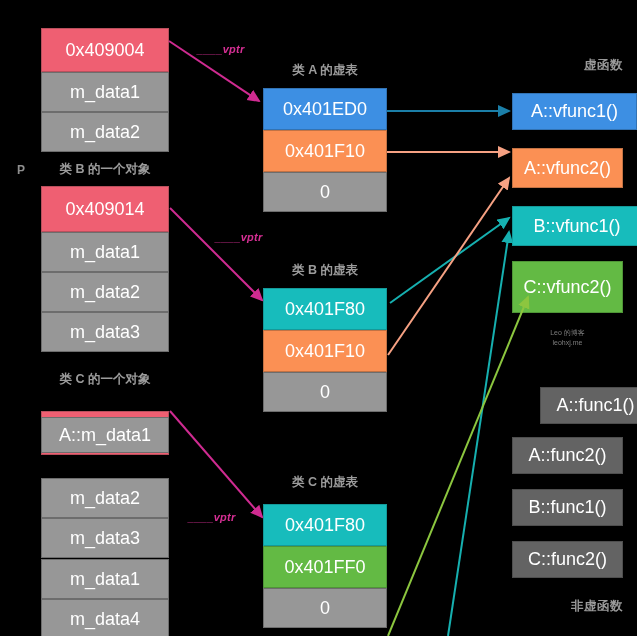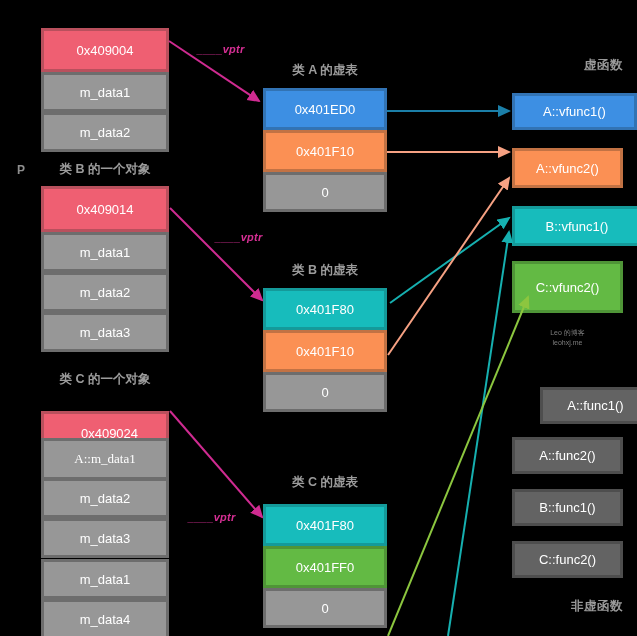--- a/index.html
+++ b/index.html
@@ -45,23 +45,23 @@
     color: #8e8e8e;
     font-size: 12px;
     font-weight: bold;
   }
 
   .cell {
     position: absolute;
     display: flex;
     align-items: center;
     justify-content: center;
-    font-size: 13px;
+    font-size: 18px;
     color: #ffffff;
-    border: 3px solid #ffffff;
+    border: 1px solid #ffffff;
     overflow: hidden;
     white-space: nowrap;
   }
   .c-pink   { background: #ef5f72; border-color: #b9505d; }
   .c-gray   { background: #979797; border-color: #6d6d6d; }
   .c-blue   { background: #3d8fe3; border-color: #3273b4; }
   .c-orange { background: #fb9054; border-color: #c27244; }
   .c-teal   { background: #17bcbc; border-color: #149a9a; }
   .c-green  { background: #63ba44; border-color: #4f9537; }
   .c-dkgray { background: #636363; border-color: #4e4e4e; }
@@ -132,21 +132,21 @@
   <div class="cell c-gray" style="left:41px; top:112px; width:128px; height:40px;">m_data2</div>
 
   <div class="grp-title" style="left:41px; top:161px; width:128px;">类 B 的一个对象</div>
   <div class="cell c-pink" style="left:41px; top:186px; width:128px; height:46px;">0x409014</div>
   <div class="cell c-gray" style="left:41px; top:232px; width:128px; height:40px;">m_data1</div>
   <div class="cell c-gray" style="left:41px; top:272px; width:128px; height:40px;">m_data2</div>
   <div class="cell c-gray" style="left:41px; top:312px; width:128px; height:40px;">m_data3</div>
 
   <div class="grp-title" style="left:41px; top:371px; width:128px;">类 C 的一个对象</div>
   <div class="cell c-pink" style="left:41px; top:411px; width:128px; height:44px;padding-left:9px;">0x409024</div>
-  <div class="cell c-gray" style="left:41px; top:438px; width:128px; height:42px;font-family:Liberation Serif, serif;">A::m_data1</div>
+  <div class="cell c-gray" style="left:41px; top:417px; width:128px; height:36px;">A::m_data1</div>
   <div class="cell c-gray" style="left:41px; top:478px; width:128px; height:40px;">m_data2</div>
   <div class="cell c-gray" style="left:41px; top:518px; width:128px; height:40px;">m_data3</div>
   <div class="cell c-gray" style="left:41px; top:559px; width:128px; height:40px;">m_data1</div>
   <div class="cell c-gray" style="left:41px; top:599px; width:128px; height:40px;">m_data4</div>
 
   <div class="vptr-label" style="left:197px; top:43px;">
     <span>__</span><span>__vptr</span>
   </div>
   <div class="vptr-label" style="left:215px; top:231px;">
     <span>__</span><span>__vptr</span>

